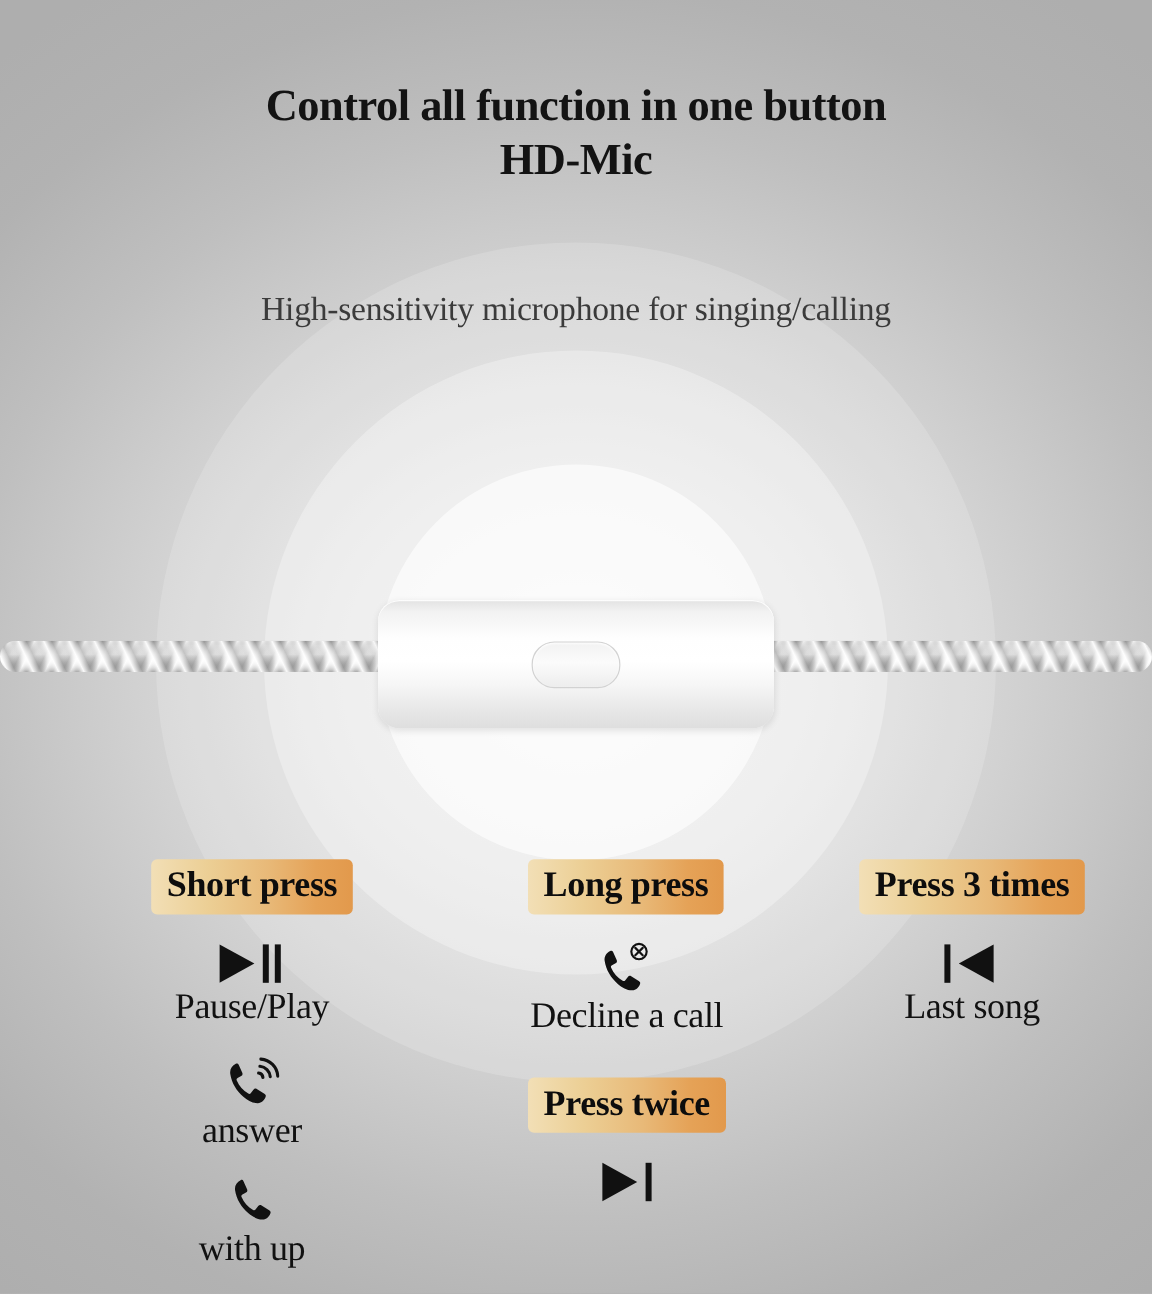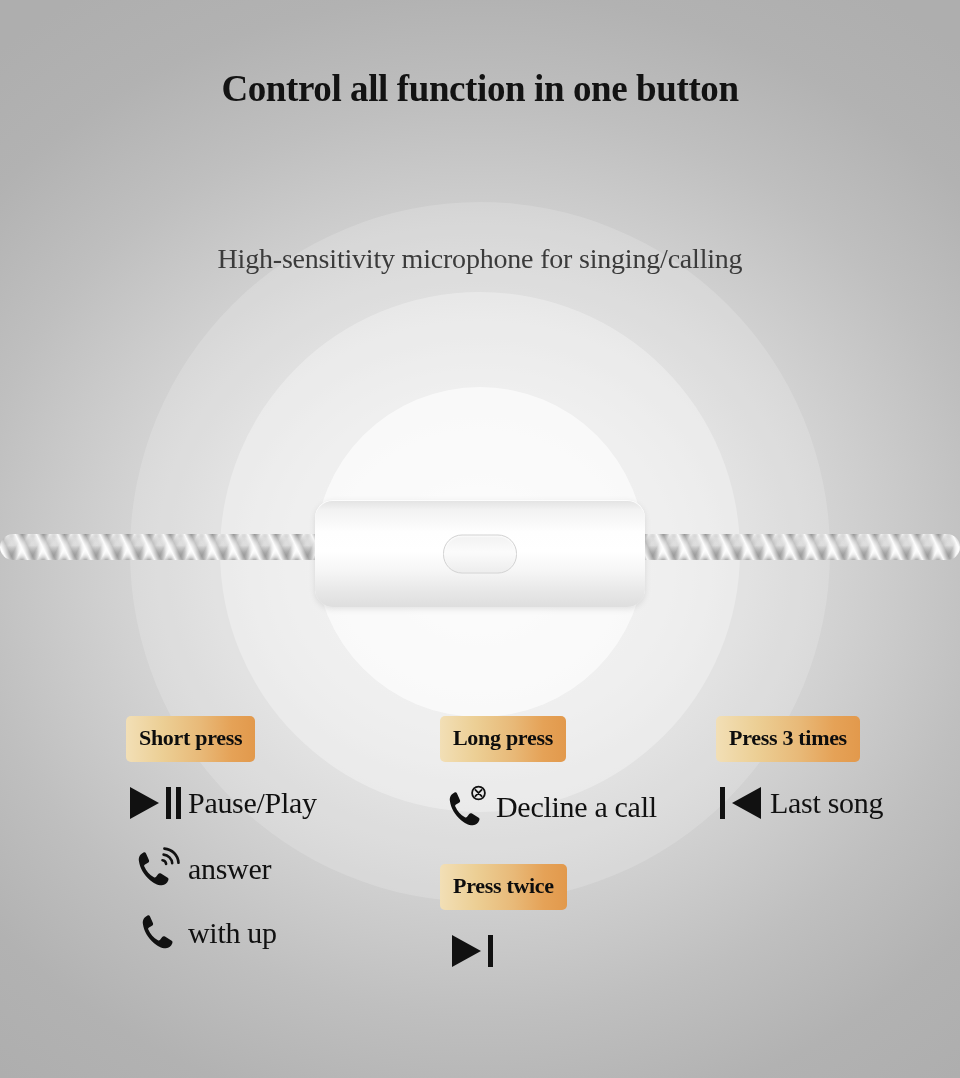--- a/index.html
+++ b/index.html
@@ -166,33 +166,34 @@
   .badge {
     display: inline-block;
     padding: 5px 13px 7px 13px;
     border-radius: 5px;
     background: linear-gradient(90deg,
       #f2dfb6 0%,
       #eccf95 28%,
       #e8b978 58%,
       #e5a257 82%,
       #e2994c 100%);
-    font-size: 22px;
+    font-size: 30px;
     font-weight: bold;
     color: #0d0d0d;
     letter-spacing: -0.3px;
     font-stretch: condensed;
     white-space: nowrap;
     line-height: 34px;
   }
 
   .row {
     display: flex;
     align-items: center;
     white-space: nowrap;
+    flex-direction: column;
   }
   .row-label {
     font-size: 30px;
     color: #111111;
     font-weight: 400;
     letter-spacing: -0.3px;
   }
   .icon {
     display: inline-flex;
     align-items: center;
@@ -208,20 +209,21 @@
 <body>
 
 <div class="page">
 
   <div class="halo halo-1"></div>
   <div class="halo halo-2"></div>
   <div class="halo halo-3"></div>
 
   <div class="headings">
     <span class="title-line">Control all function in one button</span>
+    <span class="title-line">HD-Mic</span>
   </div>
 
   <div class="subtitle">High-sensitivity microphone for singing/calling</div>
 
   <div class="cable-area">
     <div class="cable cable-left"></div>
     <div class="cable cable-right"></div>
     <div class="remote">
       <div class="remote-button"></div>
     </div>

